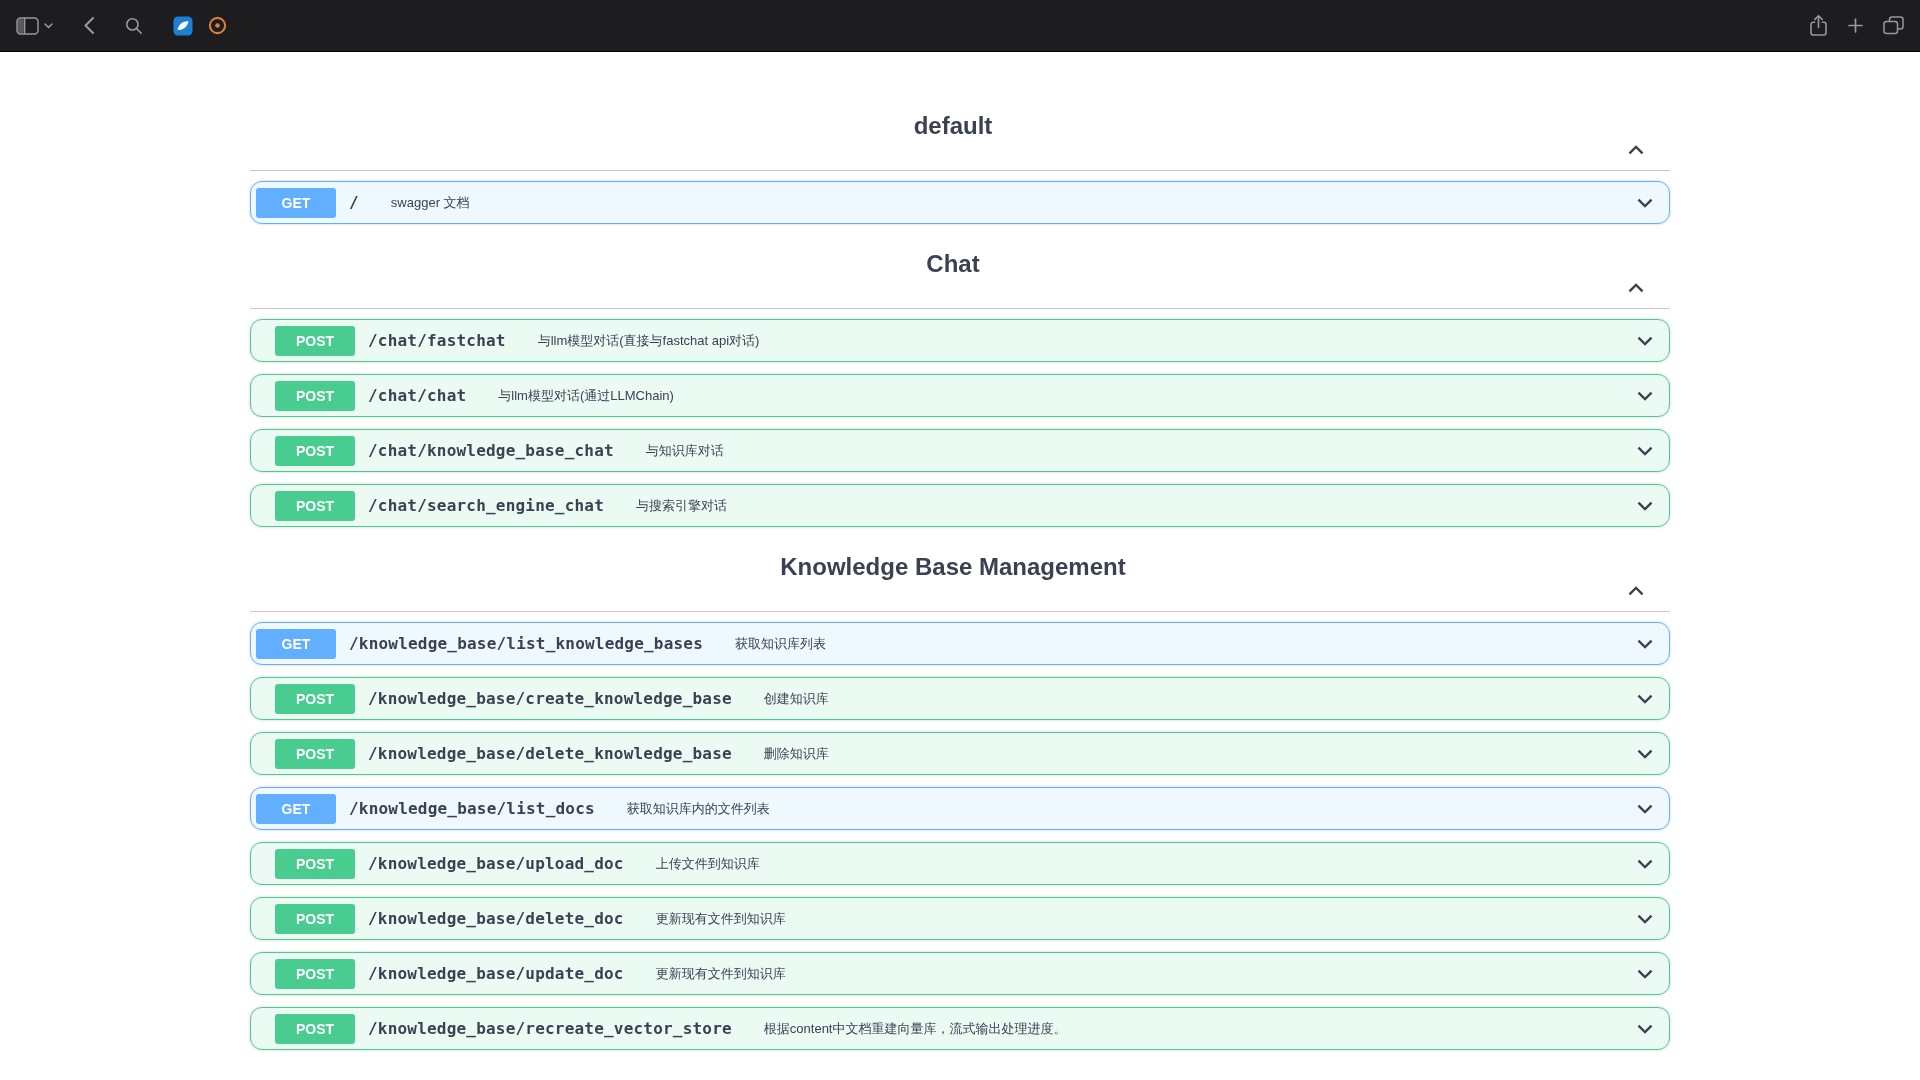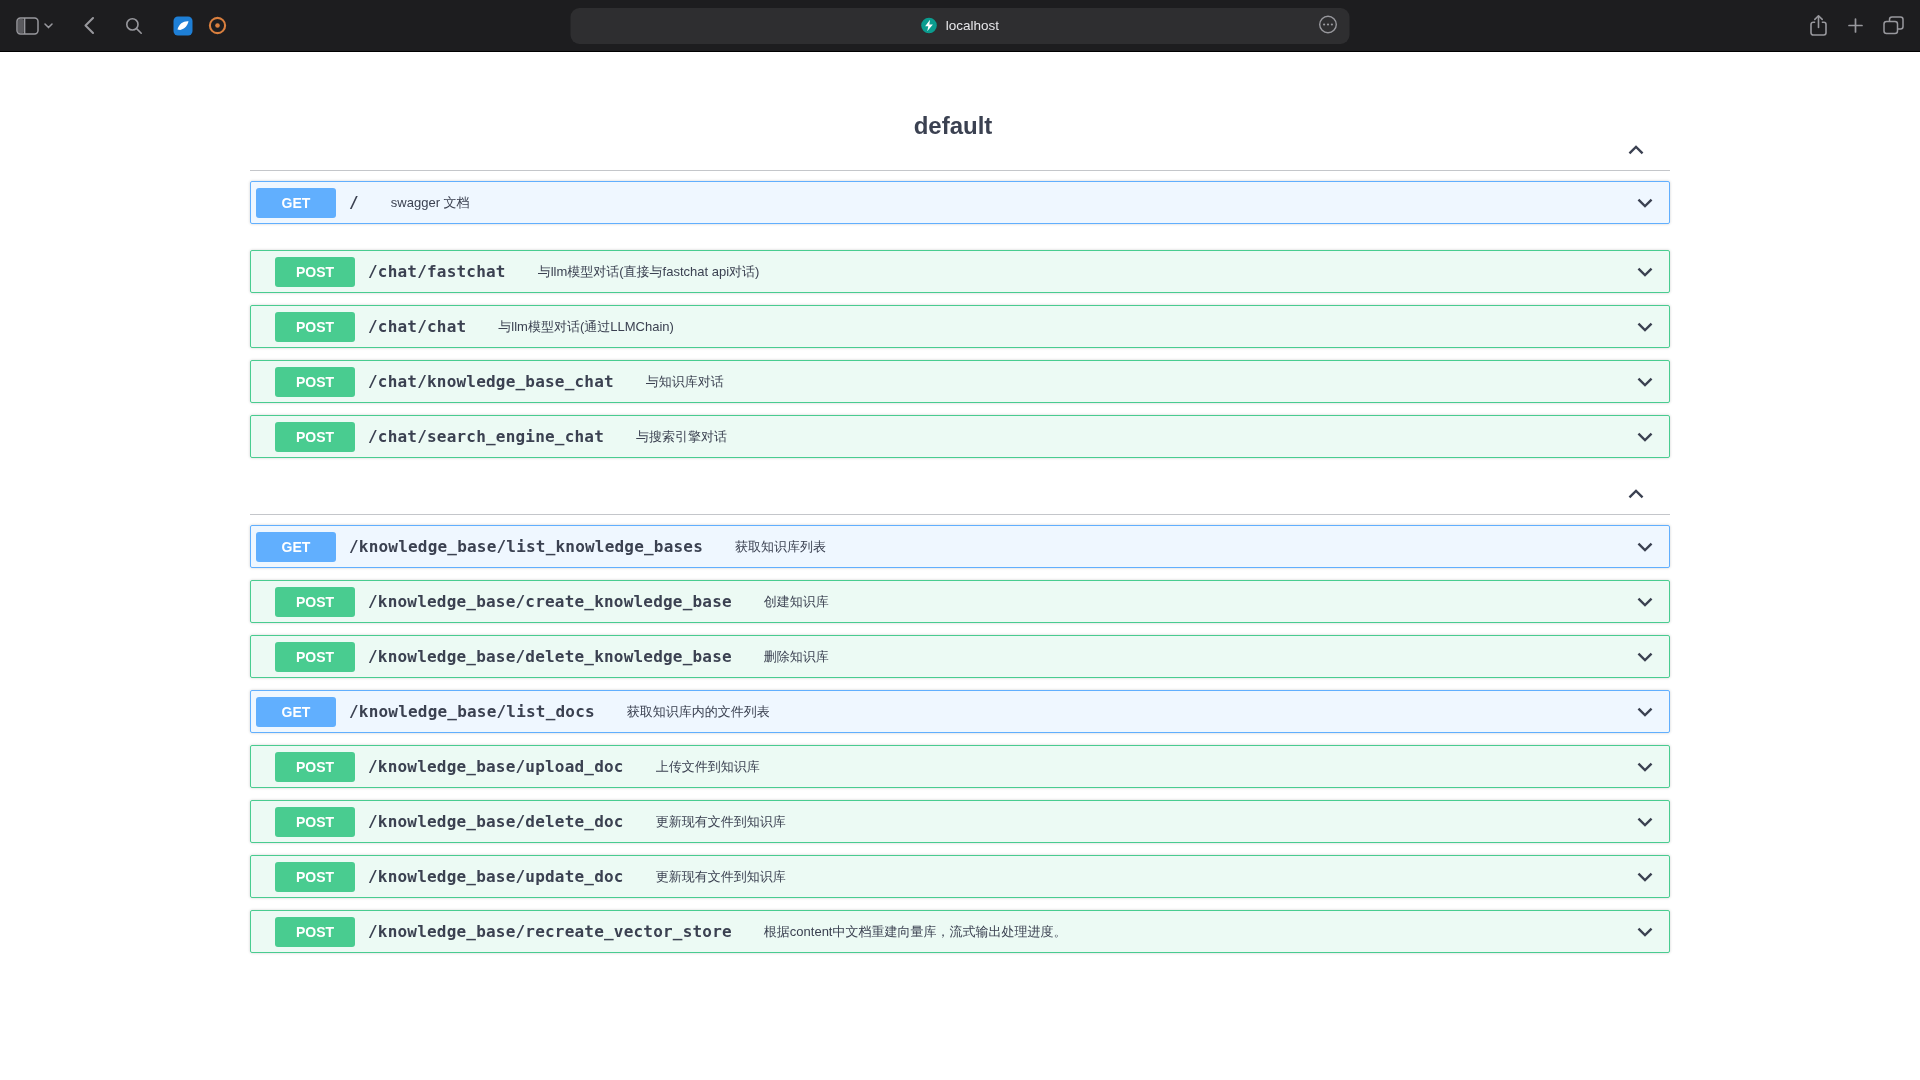--- a/index.html
+++ b/index.html
@@ -34,21 +34,21 @@
   .openapi-link { display:inline-block; margin-top:10px; font-size:13px;
                   color:var(--link,#4990e2); cursor:pointer; text-decoration:none; }
 
   .sections { margin-top:50px; }
   .section-header { display:flex; align-items:center; justify-content:space-between;
                     padding:10px 24px 10px 10px; border-bottom:1px solid rgba(59,65,81,.3);
                     cursor:pointer;flex-direction:column; }
   .section-title { font-size:24px; font-weight:700; color:var(--ink,#3b4151); }
   .ops { padding:10px 0 4px; }
   .opblock { display:flex; align-items:center; height:43px; margin-bottom:12px;
-             border-radius:2px; padding:0 14px 0 5px; cursor:pointer;
+             border-radius:12px; padding:0 14px 0 5px; cursor:pointer;
              box-shadow:0 0 3px rgba(0,0,0,.19); }
   .opblock.get  { background:rgba(97,175,254,.1);  border:1px solid var(--get,#61affe); }
   .opblock.post { background:rgba(73,204,144,.1); border:1px solid var(--post,#49cc90); }
   .method { min-width:80px; text-align:center; padding:7px 0; border-radius:3px;
             color:#fff; font-weight:700; font-size:14px; }
   .get  .method { background:var(--get,#61affe); }
   .post .method { background:var(--post,#49cc90);margin-left:19px; }
   .path { margin-left:13px; font-family:"DejaVu Sans Mono","Liberation Mono",monospace;
           font-size:16px; font-weight:700; color:var(--ink,#3b4151); letter-spacing:.2px; }
   .desc { margin-left:32px; font-size:13px; color:var(--ink,#3b4151); }
@@ -90,35 +90,20 @@
       </div>
       <div class="icon-btn">
         <svg width="19" height="19" viewBox="0 0 19 19">
           <circle cx="9.5" cy="9.5" r="7.6" fill="none" stroke="#d97f3e" stroke-width="2.1"></circle>
           <circle cx="9.5" cy="9.5" r="2.3" fill="#d97f3e"></circle>
         </svg>
       </div>
     </div>
   </div>
 
-  <div class="url-field">
-    <svg width="17" height="17" viewBox="0 0 24 24">
-      <circle cx="12" cy="12" r="11" fill="#0b9c8f"></circle>
-      <path d="M13.5 4 L6.5 13 H11 L9.5 20 L17.5 10.5 H12.5 Z" fill="#fff"></path>
-    </svg>
-    <span>localhost</span>
-    <span class="url-more">
-      <svg width="19" height="19" viewBox="0 0 19 19">
-        <circle cx="9.5" cy="9.5" r="8.3" fill="none" stroke="#98989d" stroke-width="1.4"></circle>
-        <circle cx="5.6" cy="9.5" r="1.1" fill="#98989d"></circle>
-        <circle cx="9.5" cy="9.5" r="1.1" fill="#98989d"></circle>
-        <circle cx="13.4" cy="9.5" r="1.1" fill="#98989d"></circle>
-      </svg>
-    </span>
-  </div>
 
   <div class="tb-right">
     <div class="icon-btn">
       <svg width="19" height="23" viewBox="0 0 19 23">
         <path d="M6.2 8.2 H4.2 A2.2 2.2 0 0 0 2 10.4 V18.8 A2.2 2.2 0 0 0 4.2 21 H14.8 A2.2 2.2 0 0 0 17 18.8 V10.4 A2.2 2.2 0 0 0 14.8 8.2 H12.8" fill="none" stroke="#98989d" stroke-width="1.6"></path>
         <line x1="9.5" y1="2.2" x2="9.5" y2="13.5" stroke="#98989d" stroke-width="1.6" stroke-linecap="round"></line>
         <polyline points="5.8,5.4 9.5,1.8 13.2,5.4" fill="none" stroke="#98989d" stroke-width="1.6" stroke-linecap="round" stroke-linejoin="round"></polyline>
       </svg>
     </div>
     <div class="icon-btn">
@@ -156,20 +141,28 @@
     <span class="arrow-wrap">
       <svg class="arrow" width="20" height="20" viewBox="0 0 20 20">
         <path d="M17.4 7.4 L10 14.8 L2.6 7.4 L4.3 5.7 L10 11.4 L15.7 5.7 Z" fill="#3b4151"></path>
       </svg>
     </span>
   </div>
 </div>
   </div>
 
   <div class="section">
+    <h3 class="section-header">
+      <span class="section-title">Chat</span>
+      <span class="arrow-wrap">
+        <svg class="arrow up" width="20" height="20" viewBox="0 0 20 20">
+          <path d="M17.4 7.4 L10 14.8 L2.6 7.4 L4.3 5.7 L10 11.4 L15.7 5.7 Z" fill="#3b4151"></path>
+        </svg>
+      </span>
+    </h3>
     <div class="ops">
   <div class="opblock post">
     <span class="method">POST</span>
     <span class="path">/chat/fastchat</span>
     <span class="desc">与llm模型对话(直接与fastchat api对话)</span>
     <span class="arrow-wrap">
       <svg class="arrow" width="20" height="20" viewBox="0 0 20 20">
         <path d="M17.4 7.4 L10 14.8 L2.6 7.4 L4.3 5.7 L10 11.4 L15.7 5.7 Z" fill="#3b4151"></path>
       </svg>
     </span>
@@ -205,20 +198,21 @@
       <svg class="arrow" width="20" height="20" viewBox="0 0 20 20">
         <path d="M17.4 7.4 L10 14.8 L2.6 7.4 L4.3 5.7 L10 11.4 L15.7 5.7 Z" fill="#3b4151"></path>
       </svg>
     </span>
   </div>
 </div>
   </div>
 
   <div class="section">
     <h3 class="section-header">
+      <span class="section-title">Knowledge Base Management</span>
       <span class="arrow-wrap">
         <svg class="arrow up" width="20" height="20" viewBox="0 0 20 20">
           <path d="M17.4 7.4 L10 14.8 L2.6 7.4 L4.3 5.7 L10 11.4 L15.7 5.7 Z" fill="#3b4151"></path>
         </svg>
       </span>
     </h3>
     <div class="ops">
   <div class="opblock get">
     <span class="method">GET</span>
     <span class="path">/knowledge_base/list_knowledge_bases</span>

